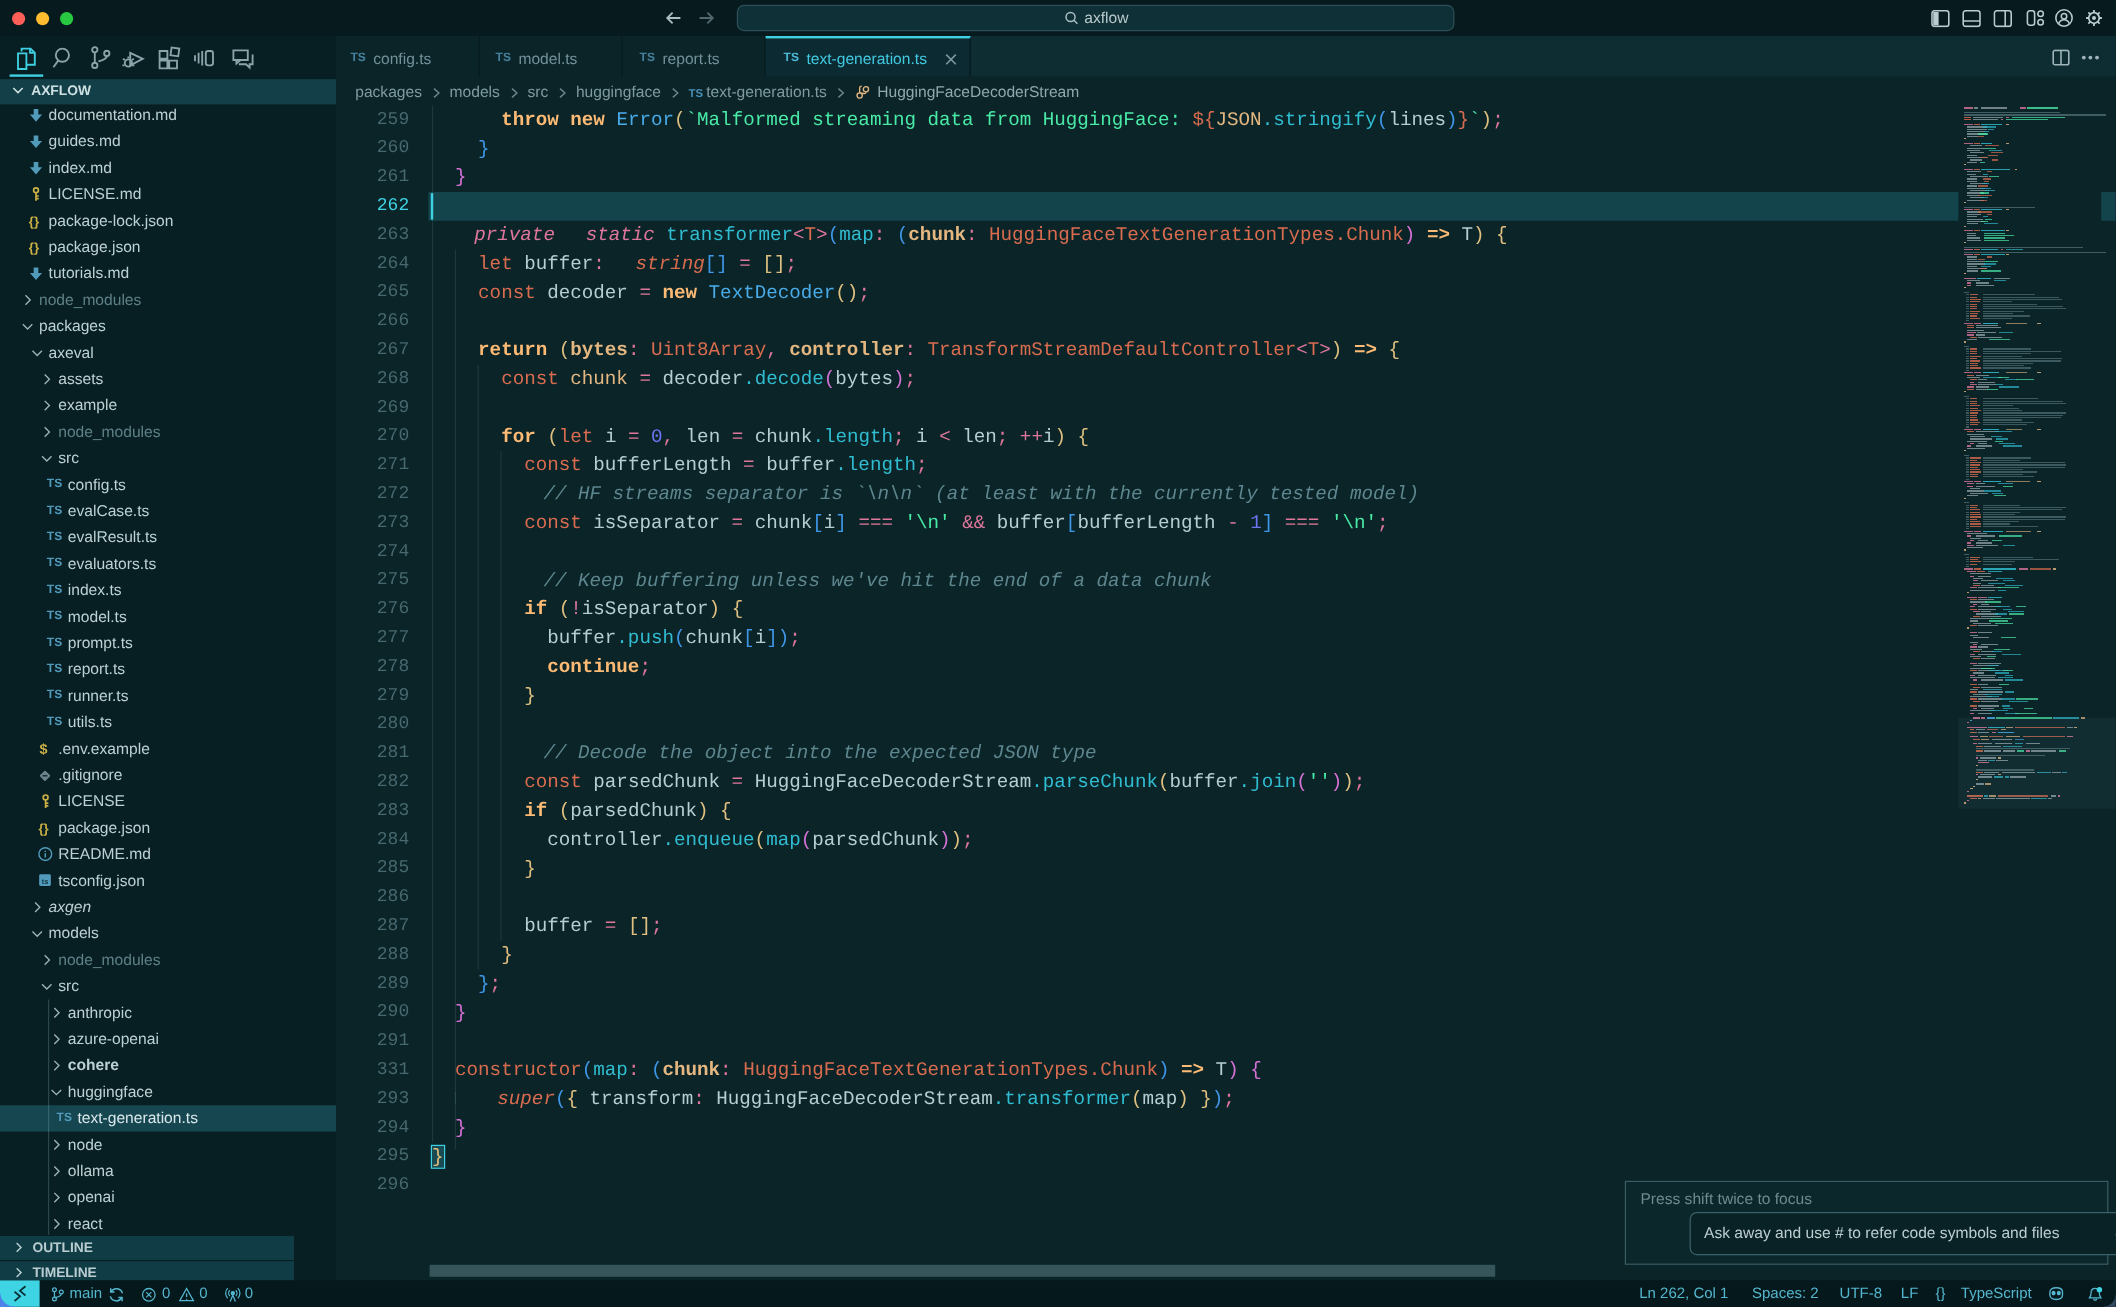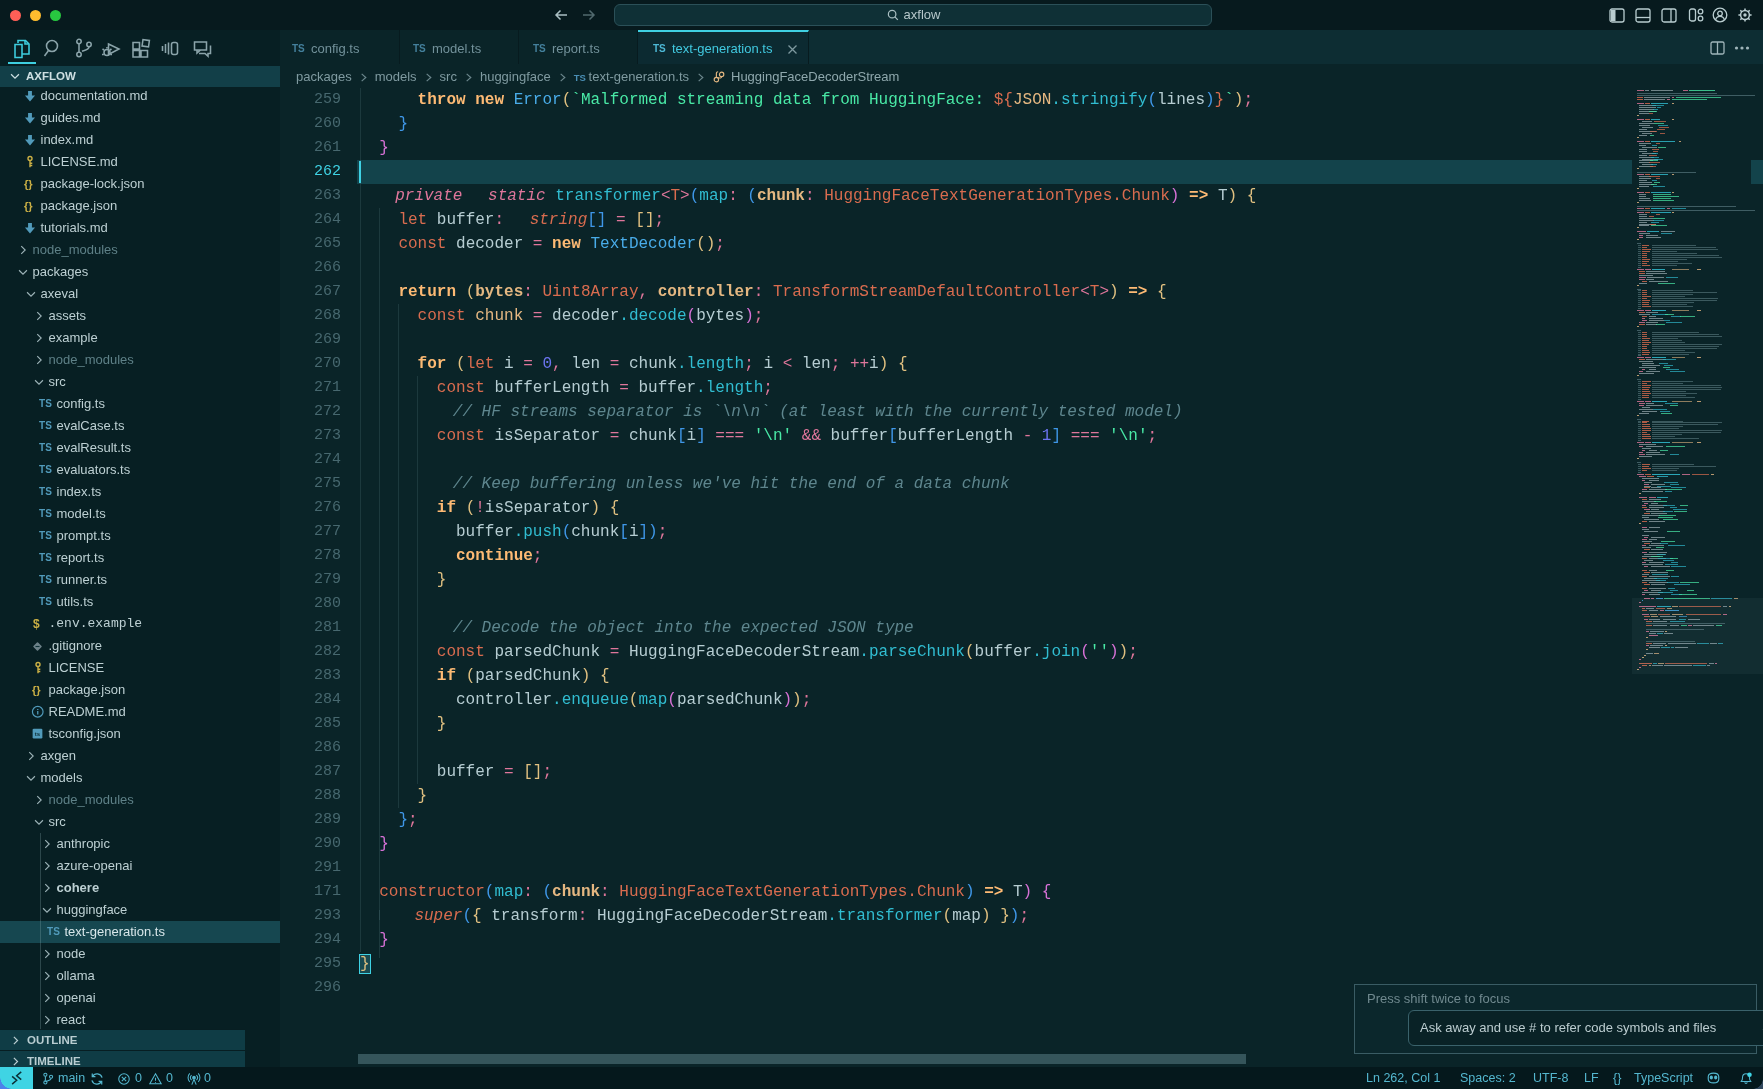--- a/index.html
+++ b/index.html
@@ -337,21 +337,21 @@
         <div class="row" style="top:484px;">
           <span class="tsic" style="left:39px;">TS</span>
           <span class="lbl" style="left:56.5px;">runner.ts</span>
         </div>
         <div class="row" style="top:506px;">
           <span class="tsic" style="left:39px;">TS</span>
           <span class="lbl" style="left:56.5px;">utils.ts</span>
         </div>
         <div class="row" style="top:528px;">
           <span class="ficon" style="left:33px;top:0;height:22px;line-height:22px;"><span class="seticon" style="font-size:12px;">$</span></span>
-          <span class="lbl" style="left:48.5px;font-family:Liberation Mono, monospace;">.env.example</span>
+          <span class="lbl" style="left:48.5px;">.env.example</span>
         </div>
         <div class="row" style="top:550px;">
           <span class="ficon" style="left:31px;top:5px;">
             <svg viewBox="0 0 16 16" width="13" height="13">
               <rect x="4" y="4" width="8" height="8" rx="1" transform="rotate(45 8 8)" fill="#6d8289"></rect>
               <path d="M5.5 8 h5" stroke="#0e3137" stroke-width="1.4"></path>
             </svg>
           </span>
           <span class="lbl" style="left:48.5px;">.gitignore</span>
         </div>
@@ -381,21 +381,21 @@
         </div>
         <div class="row" style="top:638px;">
           <span class="ficon" style="left:31px;top:4.5px;">
             <svg viewBox="0 0 16 16" width="13" height="13">
               <rect x="2" y="2" width="12" height="12" rx="1.5" fill="#519aba"></rect>
               <text x="8" y="11.5" font-size="7.5" font-weight="bold" fill="#0e3137" text-anchor="middle" font-family="Liberation Sans">ts</text>
             </svg>
           </span>
           <span class="lbl" style="left:48.5px;">tsconfig.json</span>
         </div>
-        <div class="row" style="top:660px;">
+        <div class="row" style="top:660px;font-style:italic;">
           <span class="chev" style="left:24px;">
             <svg viewBox="0 0 16 16" width="14" height="14">
               <path d="M6 3.5 L10.5 8 L6 12.5" fill="none" stroke="currentColor" stroke-width="1.3"></path>
             </svg>
           </span>
           <span class="lbl" style="left:40.5px;">axgen</span>
         </div>
         <div class="row" style="top:682px;">
           <span class="chev" style="left:24px;">
             <svg viewBox="0 0 16 16" width="14" height="14">
@@ -589,21 +589,21 @@
           <div>282</div>
           <div>283</div>
           <div>284</div>
           <div>285</div>
           <div>286</div>
           <div>287</div>
           <div>288</div>
           <div>289</div>
           <div>290</div>
           <div>291</div>
-          <div>171</div>
+          <div>331</div>
           <div>293</div>
           <div>294</div>
           <div>295</div>
           <div>296</div>
         </div>
  <div id="code">      <span class="k">throw</span> <span class="k">new</span> <span class="b">Error</span><span class="bg1">(</span><span class="s">`Malformed streaming data from HuggingFace: </span><span class="o">${</span><span class="g">JSON</span><span class="t">.stringify</span><span class="bb1">(</span><span class="f">lines</span><span class="bb1">)</span><span class="o">}</span><span class="s">`</span><span class="bg1">)</span><span class="p">;</span>
     <span class="bb1">}</span>
   <span class="bp1">}</span>
 
   <span class="p i">private</span> <span class="p i">static</span> <span class="t">transformer</span><span class="p">&lt;</span><span class="o">T</span><span class="p">&gt;</span><span class="bb1">(</span><span class="t">map</span><span class="p">:</span> <span class="bb1">(</span><span class="g bd">chunk</span><span class="p">:</span> <span class="o">HuggingFaceTextGenerationTypes.Chunk</span><span class="bp1">)</span> <span class="k">=&gt;</span> <span class="f">T</span><span class="bg1">)</span> <span class="bg1">{</span>

